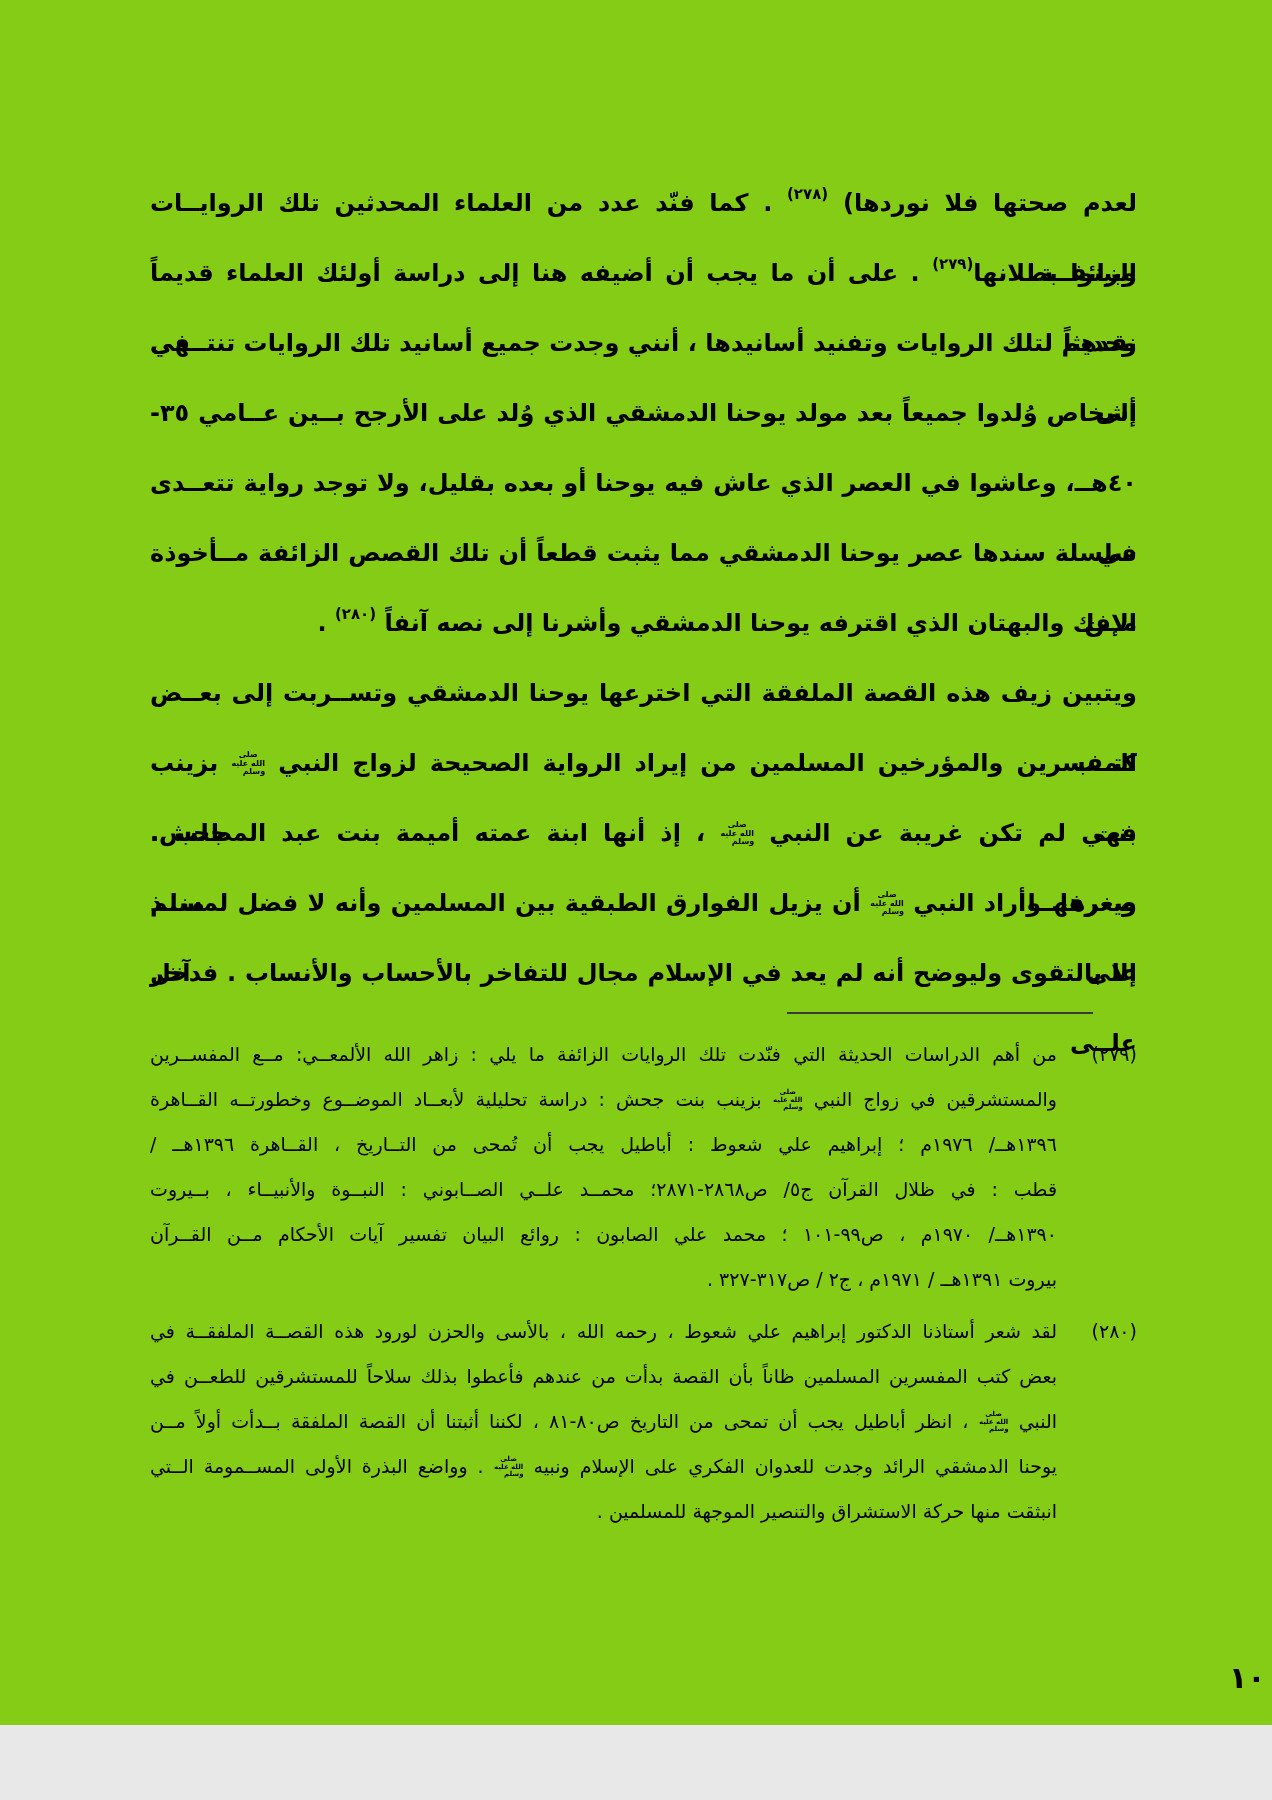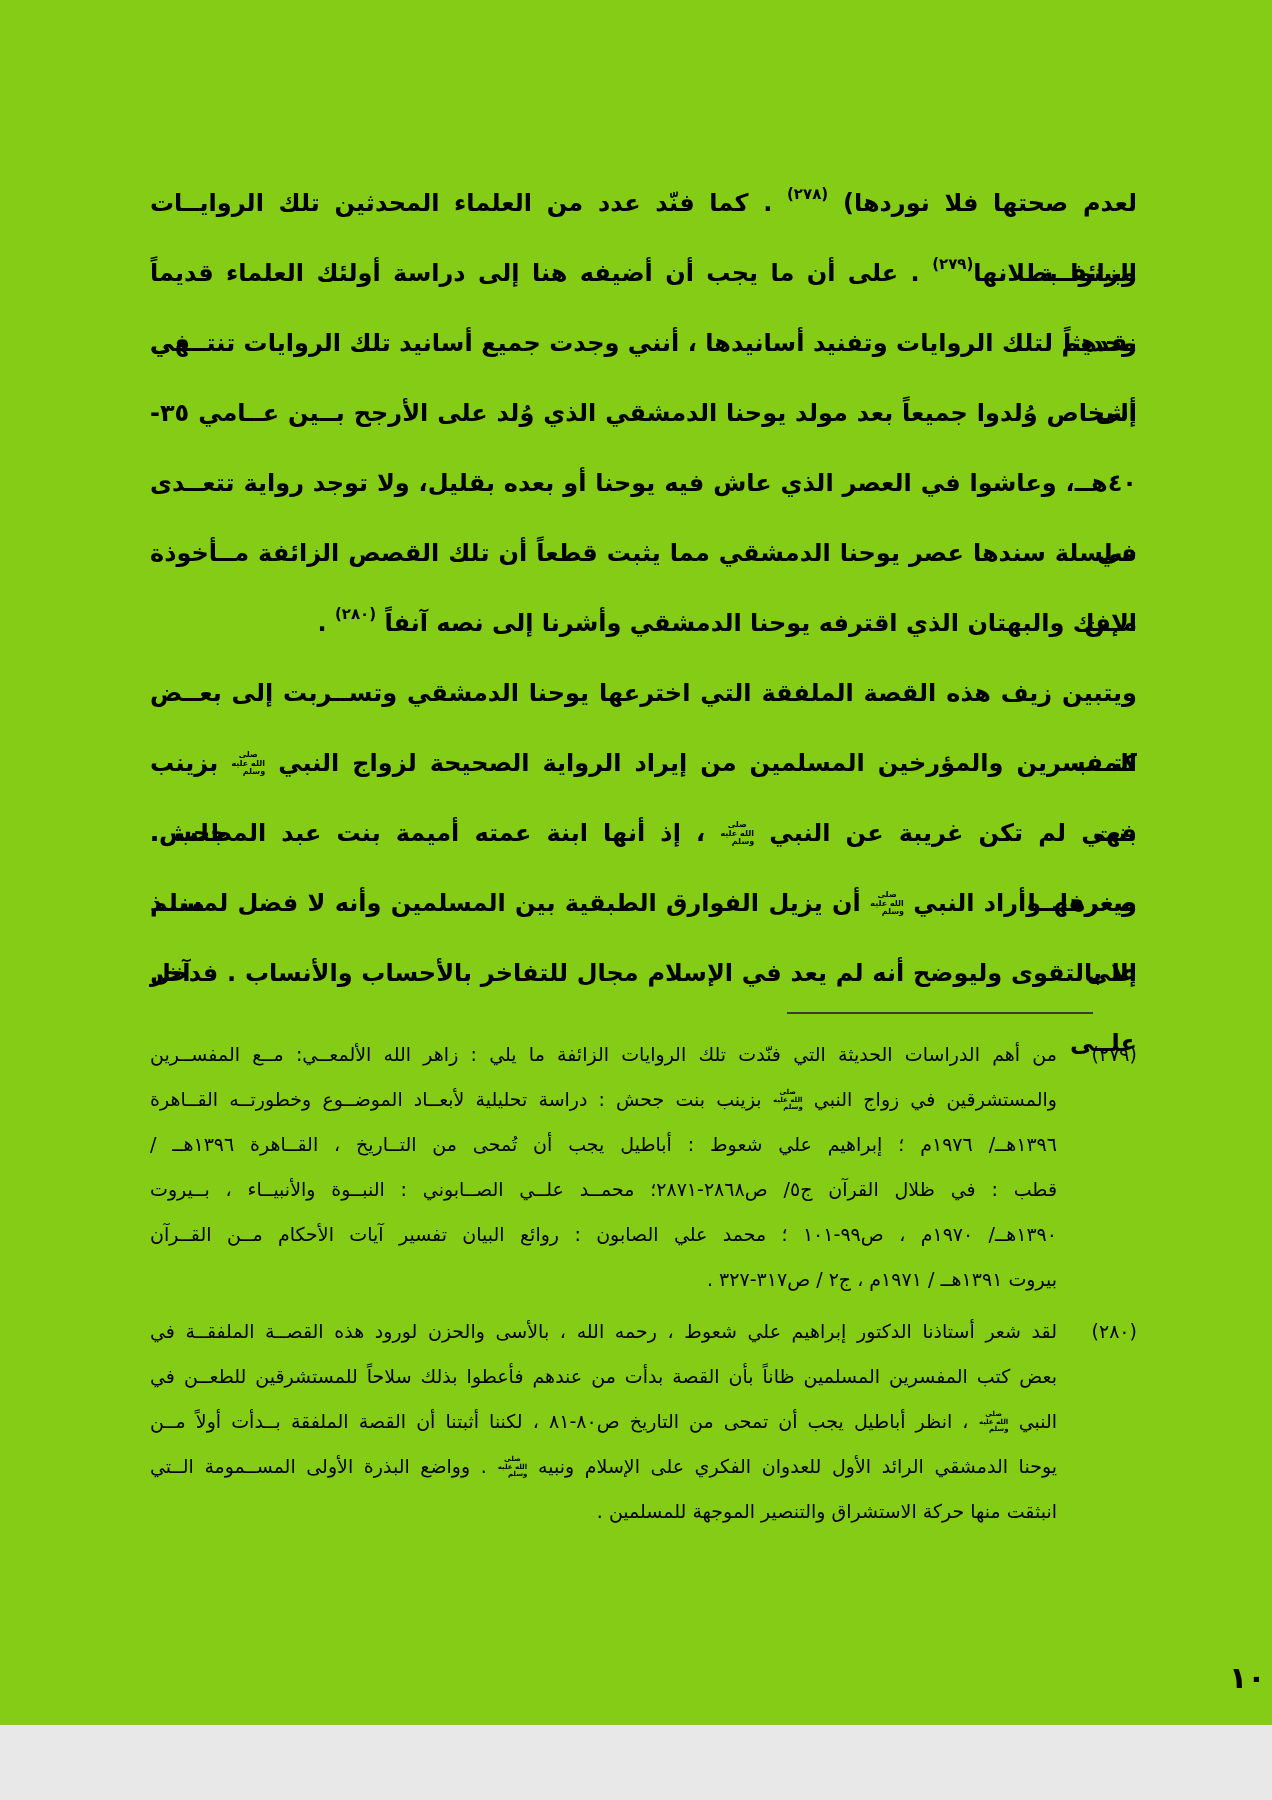--- a/index.html
+++ b/index.html
@@ -116,18 +116,18 @@
         <div class="fline cont"><span>والمستشرقين في زواج النبي </span><span class="hon">صلى الله عليه وسلم</span><span> بزينب بنت جحش : دراسة تحليلية لأبعــاد الموضــوع وخطورتــه القــاهرة</span></div>
         <div class="fline cont"><span>١٣٩٦هــ/ ١٩٧٦م ؛ إبراهيم علي شعوط : أباطيل يجب أن تُمحى من التــاريخ ، القــاهرة ١٣٩٦هــ /</span></div>
         <div class="fline cont"><span>قطب : في ظلال القرآن ج٥/ ص٢٨٦٨-٢٨٧١؛ محمــد علــي الصــابوني : النبــوة والأنبيــاء ، بــيروت</span></div>
         <div class="fline cont"><span>١٣٩٠هــ/ ١٩٧٠م ، ص٩٩-١٠١ ؛ محمد علي الصابون : روائع البيان تفسير آيات الأحكام مــن القــرآن</span></div>
         <div class="fline cont end"><span>بيروت ١٣٩١هــ / ١٩٧١م ، ج٢ / ص٣١٧-٣٢٧ .</span></div>
       </div>
       <div class="footnote">
         <div class="fline"><span class="fn-marker">(٢٨٠)</span><span>لقد شعر أستاذنا الدكتور إبراهيم علي شعوط ، رحمه الله ، بالأسى والحزن لورود هذه القصــة الملفقــة في</span></div>
         <div class="fline cont"><span>بعض كتب المفسرين المسلمين ظاناً بأن القصة بدأت من عندهم فأعطوا بذلك سلاحاً للمستشرقين للطعــن في</span></div>
         <div class="fline cont"><span>النبي </span><span class="hon">صلى الله عليه وسلم</span><span> ، انظر أباطيل يجب أن تمحى من التاريخ ص٨٠-٨١ ، لكننا أثبتنا أن القصة الملفقة بــدأت أولاً مــن</span></div>
-        <div class="fline cont"><span>يوحنا الدمشقي الرائد الأول للعدوان الفكري على الإسلام ونبيه </span><span class="hon">صلى الله عليه وسلم</span><span> . وواضع البذرة الأولى المســمومة الــتي</span></div>
+        <div class="fline cont"><span>يوحنا الدمشقي الرائد وجدت للعدوان الفكري على الإسلام ونبيه </span><span class="hon">صلى الله عليه وسلم</span><span> . وواضع البذرة الأولى المســمومة الــتي</span></div>
         <div class="fline cont end"><span>انبثقت منها حركة الاستشراق والتنصير الموجهة للمسلمين .</span></div>
       </div>
     </div>
   <div class="page-number">١٠٠</div>
 </div>
 
 </body></html>

